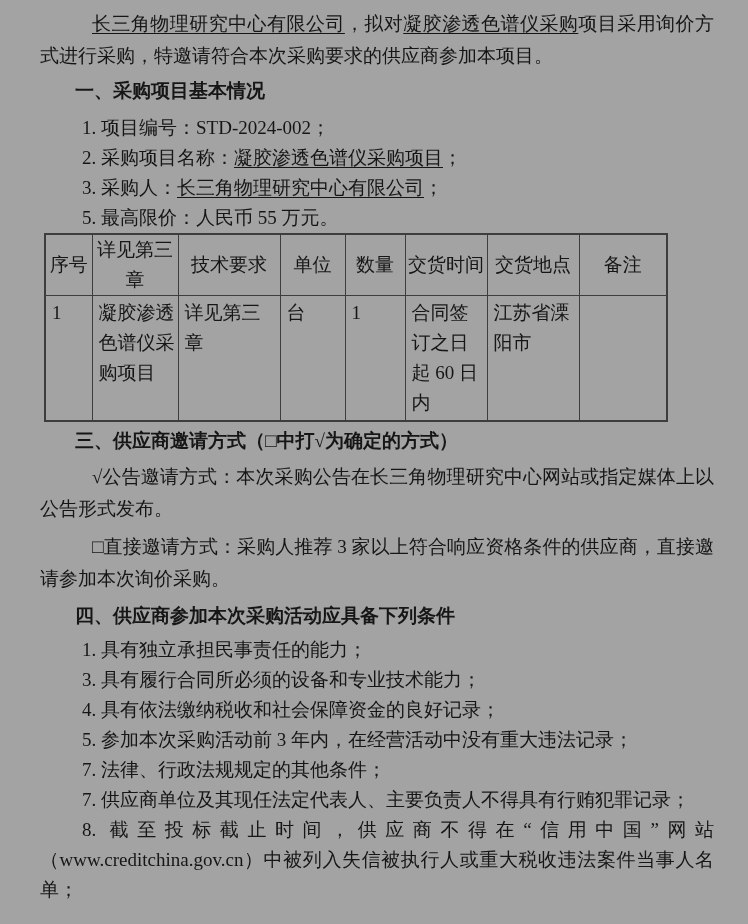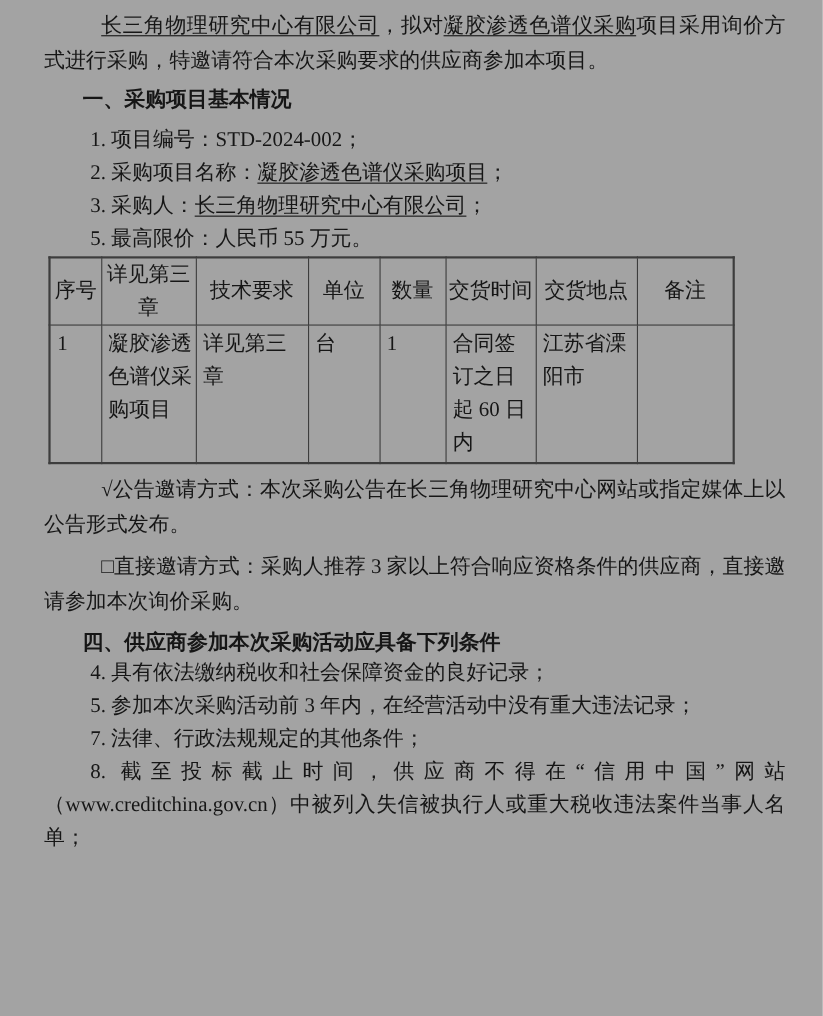--- a/index.html
+++ b/index.html
@@ -112,24 +112,28 @@
         <td>详见第三章</td>
         <td>台</td>
         <td>1</td>
         <td>合同签订之日起 60 日内</td>
         <td>江苏省溧阳市</td>
         <td></td>
       </tr>
     </tbody>
   </table>
 
+  <p class="heading h3"><span>三、供应商邀请方式</span><span class="normal">（□中打√为确定的方式）</span></p>
 
   <p class="check-para cp1">√公告邀请方式：本次采购公告在长三角物理研究中心网站或指定媒体上以公告形式发布。</p>
   <p class="check-para cp2">□直接邀请方式：采购人推荐 3 家以上符合响应资格条件的供应商，直接邀请参加本次询价采购。</p>
 
   <p class="heading h4">四、供应商参加本次采购活动应具备下列条件</p>
 
+  <p class="item s4-first"><span>1. 具有独立承担民事责任的能力；</span><span class="u"></span><span></span></p>
+  <p class="item"><span>3. 具有履行合同所必须的设备和专业技术能力；</span><span class="u"></span><span></span></p>
   <p class="item"><span>4. 具有依法缴纳税收和社会保障资金的良好记录；</span><span class="u"></span><span></span></p>
   <p class="item"><span>5. 参加本次采购活动前 3 年内，在经营活动中没有重大违法记录；</span><span class="u"></span><span></span></p>
   <p class="item"><span>7. 法律、行政法规规定的其他条件；</span><span class="u"></span><span></span></p>
+  <p class="item"><span>7. 供应商单位及其现任法定代表人、主要负责人不得具有行贿犯罪记录；</span><span class="u"></span><span></span></p>
   <p class="item"><span>8. 截至投标截止时间，供应商不得在“信用中国”网站（www.creditchina.gov.cn）中被列入失信被执行人或重大税收违法案件当事人名单；</span><span class="u"></span><span></span></p>
 
 </div>
 
 </body></html>

